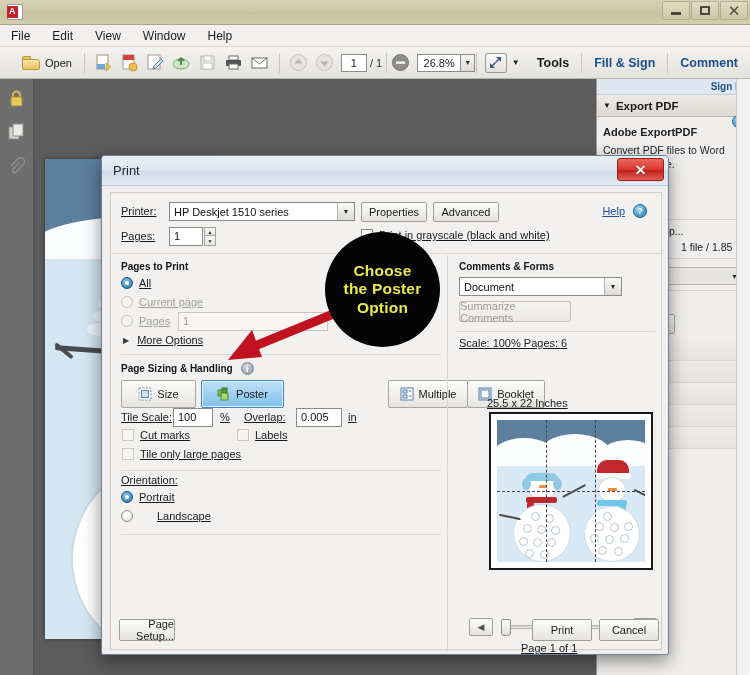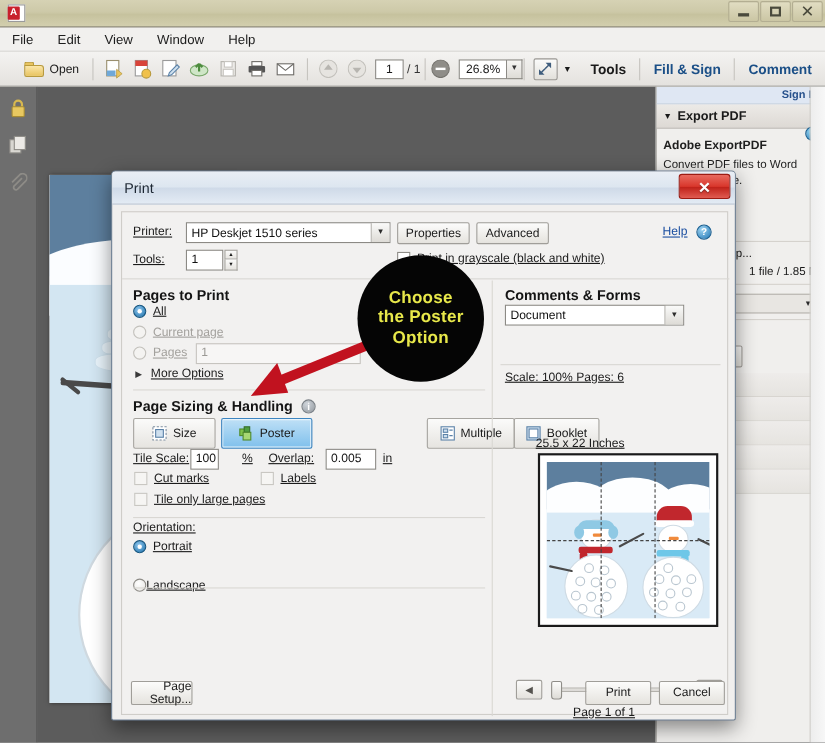--- a/index.html
+++ b/index.html
@@ -234,21 +234,21 @@
   .btn.disabled{color:#9b9995; background:linear-gradient(to bottom,#f5f4f2,#ebe9e5); border-color:#c3c1bc;}
   .radio{width:12px;height:12px;border-radius:50%;border:1px solid #8e8c87;
     background:radial-gradient(circle at 40% 35%,#fff,#e6e4e0); display:inline-block;
     position:relative; vertical-align:-2px;}
   .radio.on{background:radial-gradient(circle at 40% 35%,#8fc7ef,#1c6fa8); border-color:#16557f;}
   .radio.on:after{content:"";position:absolute;left:3px;top:3px;width:4px;height:4px;
     border-radius:50%;background:#fff;}
   .radio.dis{border-color:#c3c1bc;background:#f4f3f1;}
   .chk{width:12px;height:12px;border:1px solid #8e8c87;background:#fff;display:inline-block;vertical-align:-2px;}
   .chk.dis{border-color:#c9c7c2;background:#f6f5f3;}
-  .sect-title{font-weight:bold;font-size:13px;color:#141414;}
+  .sect-title{font-weight:bold;font-size:10px;color:#141414;}
   .dim{color:#a3a19d;}
   .grpline{height:1px;background:#d9d7d3;}
   .sizebtn{
     height:28px; background:linear-gradient(to bottom,#fbfbfa,#e6e4e0);
     border:1px solid #a6a49f; border-radius:2px;
     display:flex;align-items:center;justify-content:center;gap:5px;font-size:11px;
   }
   .sizebtn.active{
     background:linear-gradient(to bottom,#bfe0f6,#7fc0ec);
     border:1px solid #3d85c0; box-shadow:inset 0 0 0 1px #e6f3fc;
@@ -536,21 +536,21 @@
       <div style="position:absolute;left:10px;top:12px;width:44px;" class="lbl">Printer:</div>
       <div class="combo" style="position:absolute;left:58px;top:9px;width:186px;">
         <span>HP Deskjet 1510 series</span>
         <span class="arrowbox">▼</span>
       </div>
       <div class="btn" style="position:absolute;left:250px;top:9px;width:66px;height:20px;">Properties</div>
       <div class="btn" style="position:absolute;left:322px;top:9px;width:66px;height:20px;">Advanced</div>
       <div style="position:absolute;right:36px;top:12px;" class="helplink">Help</div>
       <div class="helpico" style="position:absolute;right:14px;top:11px;">?</div>
 
-      <div style="position:absolute;left:10px;top:37px;" class="lbl">Tools:</div>
+      <div style="position:absolute;left:10px;top:37px;" class="lbl">Pages:</div>
       <div class="inp" style="position:absolute;left:58px;top:34px;width:34px;">1</div>
       <div style="position:absolute;left:93px;top:34px;width:12px;height:19px;">
         <div style="height:9px;border:1px solid #a5a39e;background:linear-gradient(to bottom,#fbfbfa,#e6e4e0);display:flex;align-items:center;justify-content:center;font-size:5px;">▲</div>
         <div style="height:10px;border:1px solid #a5a39e;border-top:none;background:linear-gradient(to bottom,#fbfbfa,#e6e4e0);display:flex;align-items:center;justify-content:center;font-size:5px;">▼</div>
       </div>
       <div style="position:absolute;left:250px;top:36px;display:flex;align-items:center;gap:6px;">
         <span class="chk"></span>
         <span class="lbl">Print in grayscale (black and white)</span>
       </div>
 
@@ -618,21 +618,21 @@
         <span class="mini">
           <svg width="14" height="14" viewBox="0 0 14 14">
               <rect x="1" y="1" width="12" height="12" fill="#cfe0ef" stroke="#5b82a8"></rect>
               <rect x="3" y="3" width="8" height="8" fill="#fff" stroke="#5b82a8"></rect>
             </svg>
         </span>
         <span>Booklet</span>
       </div>
 
       <div class="lbl" style="position:absolute;left:10px;top:218px;">Tile Scale:</div>
-      <div class="inp" style="position:absolute;left:62px;top:215px;width:26px;">100</div>
+      <div class="inp" style="position:absolute;left:62px;top:215px;width:40px;">100</div>
       <div class="lbl" style="position:absolute;left:109px;top:218px;">%</div>
       <div class="lbl" style="position:absolute;left:133px;top:218px;">Overlap:</div>
       <div class="inp" style="position:absolute;left:185px;top:215px;width:46px;">0.005</div>
       <div class="lbl" style="position:absolute;left:237px;top:218px;">in</div>
 
       <div style="position:absolute;left:11px;top:236px;display:flex;align-items:center;gap:6px;">
         <span class="chk dis"></span>
         <span class="lbl">Cut marks</span>
       </div>
       <div style="position:absolute;left:126px;top:236px;display:flex;align-items:center;gap:6px;">
@@ -644,33 +644,34 @@
         <span class="lbl">Tile only large pages</span>
       </div>
 
       <div class="grpline" style="position:absolute;left:10px;top:277px;width:320px;"></div>
 
       <div class="lbl" style="position:absolute;left:10px;top:281px;">Orientation:</div>
       <div style="position:absolute;left:10px;top:298px;display:flex;align-items:center;gap:6px;">
         <span class="radio on"></span>
         <span class="lbl">Portrait</span>
       </div>
-      <div style="position:absolute;left:10px;top:333px;display:flex;align-items:center;gap:0;">
+      <div style="position:absolute;left:10px;top:317px;display:flex;align-items:center;gap:24px;">
         <span class="radio"></span>
         <span class="lbl">Landscape</span>
       </div>
       <div class="grpline" style="position:absolute;left:10px;top:341px;width:320px;"></div>
 
       <div style="position:absolute;left:336px;top:62px;width:1px;height:396px;background:#d9d7d3;"></div>
 
       <div class="sect-title" style="position:absolute;left:348px;top:68px;">Comments &amp; Forms</div>
       <div class="combo" style="position:absolute;left:348px;top:84px;width:163px;">
         <span>Document</span>
         <span class="arrowbox">▼</span>
       </div>
+      <div class="btn disabled" style="position:absolute;left:348px;top:108px;width:112px;height:21px;">Summarize Comments</div>
       <div class="grpline" style="position:absolute;left:344px;top:138px;width:200px;"></div>
       <div class="lbl" style="position:absolute;left:348px;top:144px;">Scale: 100% Pages: 6</div>
 
       <div class="lbl" style="position:absolute;left:376px;top:204px;">25.5 x 22 Inches</div>
 
       <div class="preview-frame" style="left:378px;top:219px;width:164px;height:158px;">
         <div class="prev-img">
           <div class="prev-sky"></div>
           <div class="prev-hill" style="left:-6px;top:18px;width:66px;height:38px;"></div>
           <div class="prev-hill" style="left:40px;top:14px;width:76px;height:46px;"></div>

